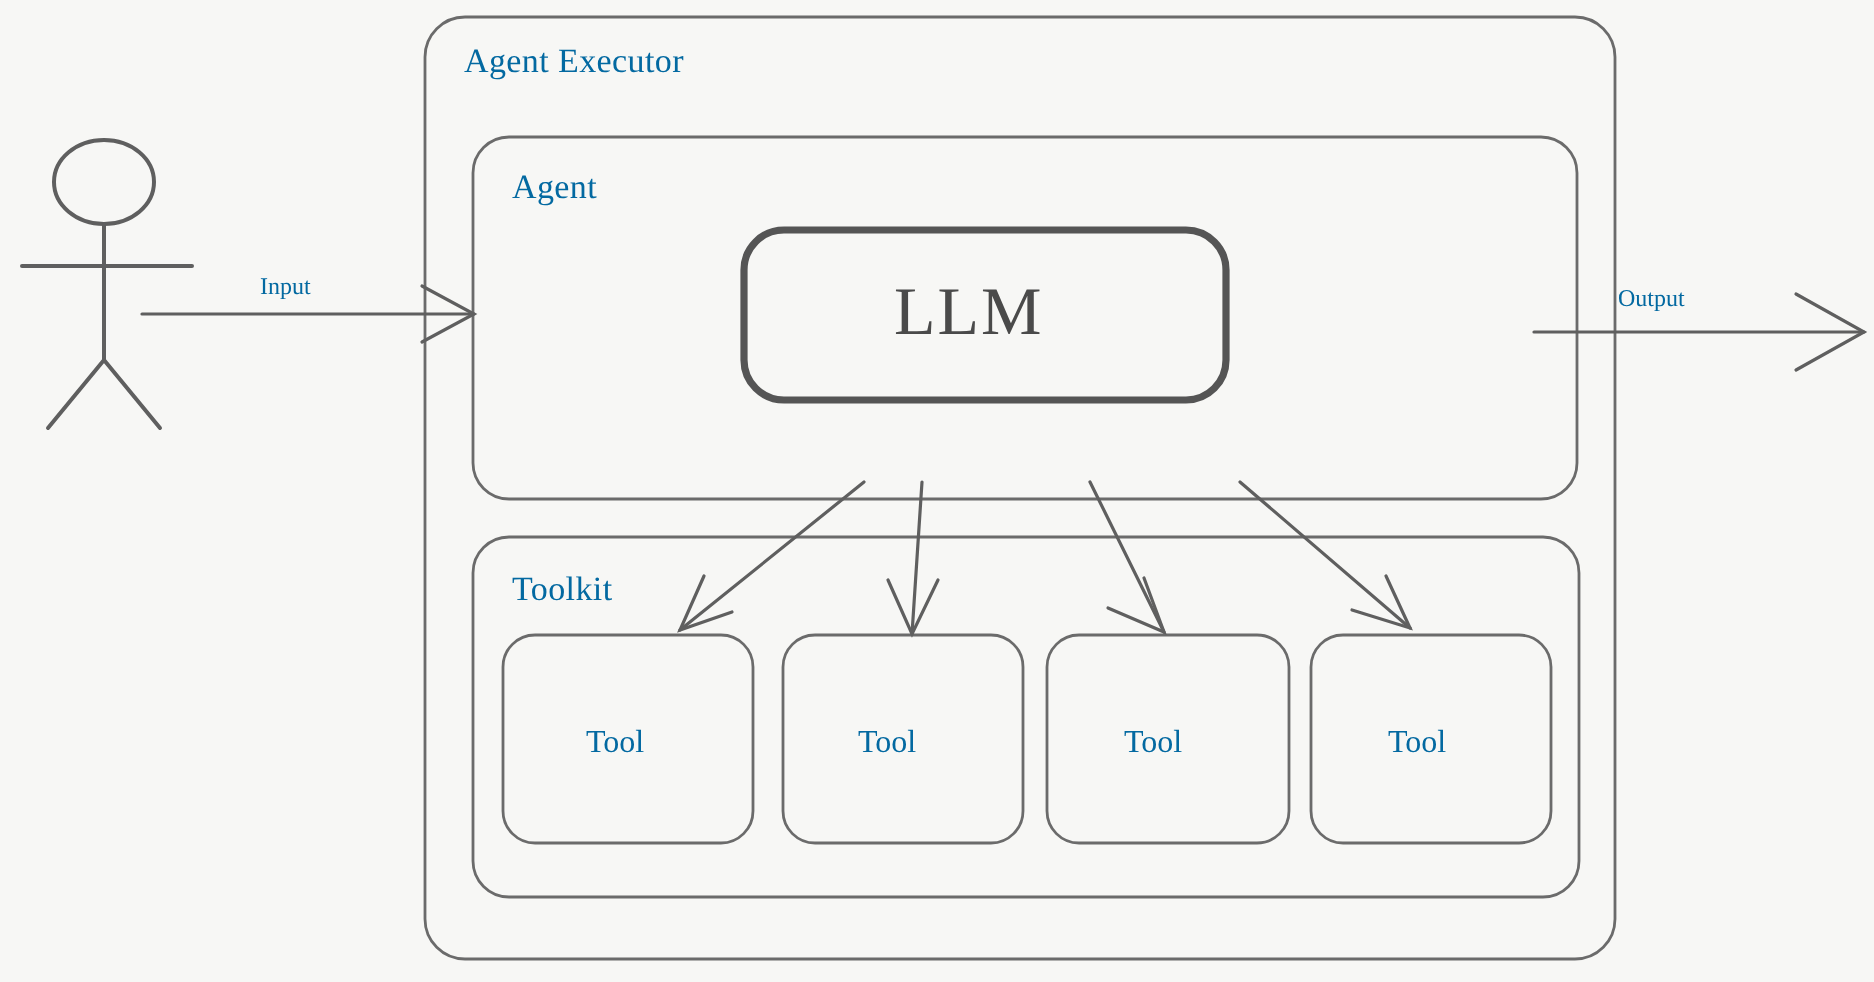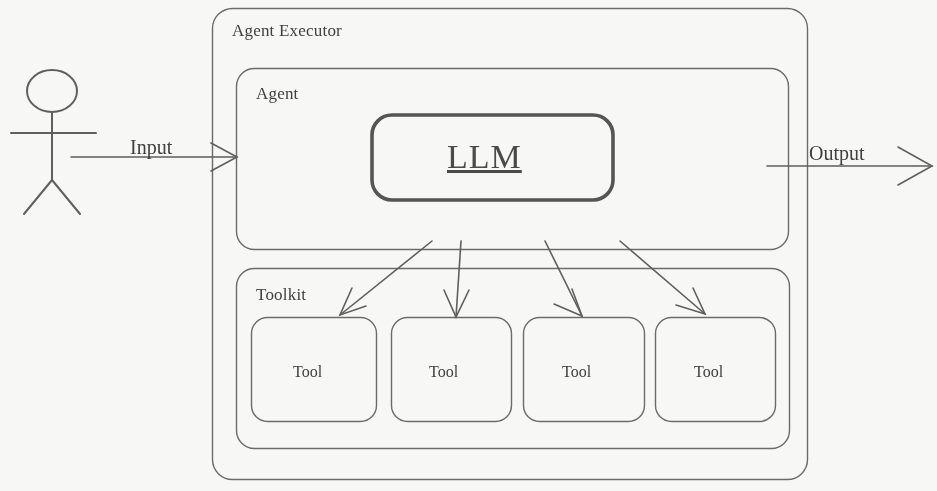--- a/index.html
+++ b/index.html
@@ -27,27 +27,27 @@
     position: absolute;
     left: 0;
     top: 0;
     width: 937px;
     height: 491px;
     overflow: visible;
   }
   .lbl {
     position: absolute;
     white-space: nowrap;
-    color: #404040;
+    color: #0369a1;
     font-family: "Liberation Serif", "DejaVu Serif", serif;
     line-height: 1;
     user-select: none;
   }
   .lbl-container { font-size: 17px; letter-spacing: 0.2px; }
-  .lbl-edge { font-size: 20px; text-align: right; }
+  .lbl-edge { font-size: 12px; text-align: right; }
   .lbl-tool { font-size: 16px; }
   .lbl-llm { font-size: 34px; letter-spacing: 1px; color: #4a4a4a; }
 </style>
 </head>
 <body>
 
 <div id="diagram-root">
 
   <svg class="layer" viewBox="0 0 937 491">
 
@@ -97,21 +97,21 @@
       <polyline points="676,305 705,314 693,288"></polyline>
     </g>
   </svg>
 
   <div class="lbl lbl-container" style="left:232px; top:22px;">Agent Executor</div>
 
   <div class="lbl lbl-container" style="left:256px; top:85px;text-align:center;">Agent</div>
 
   <div class="lbl lbl-container" style="left:256px; top:286px;text-align:right;">Toolkit</div>
 
-  <div class="lbl lbl-llm" style="left:447px; top:140px;text-decoration:underline;">LLM</div>
+  <div class="lbl lbl-llm" style="left:447px; top:140px;">LLM</div>
 
   <div class="lbl lbl-edge" style="left:130px; top:137px;">Input</div>
 
   <div class="lbl lbl-edge" style="left:809px; top:143px;">Output</div>
 
   <div class="lbl lbl-tool" style="left:293px; top:364px;">Tool</div>
 
   <div class="lbl lbl-tool" style="left:429px; top:364px;">Tool</div>
 
   <div class="lbl lbl-tool" style="left:562px; top:364px;">Tool</div>

